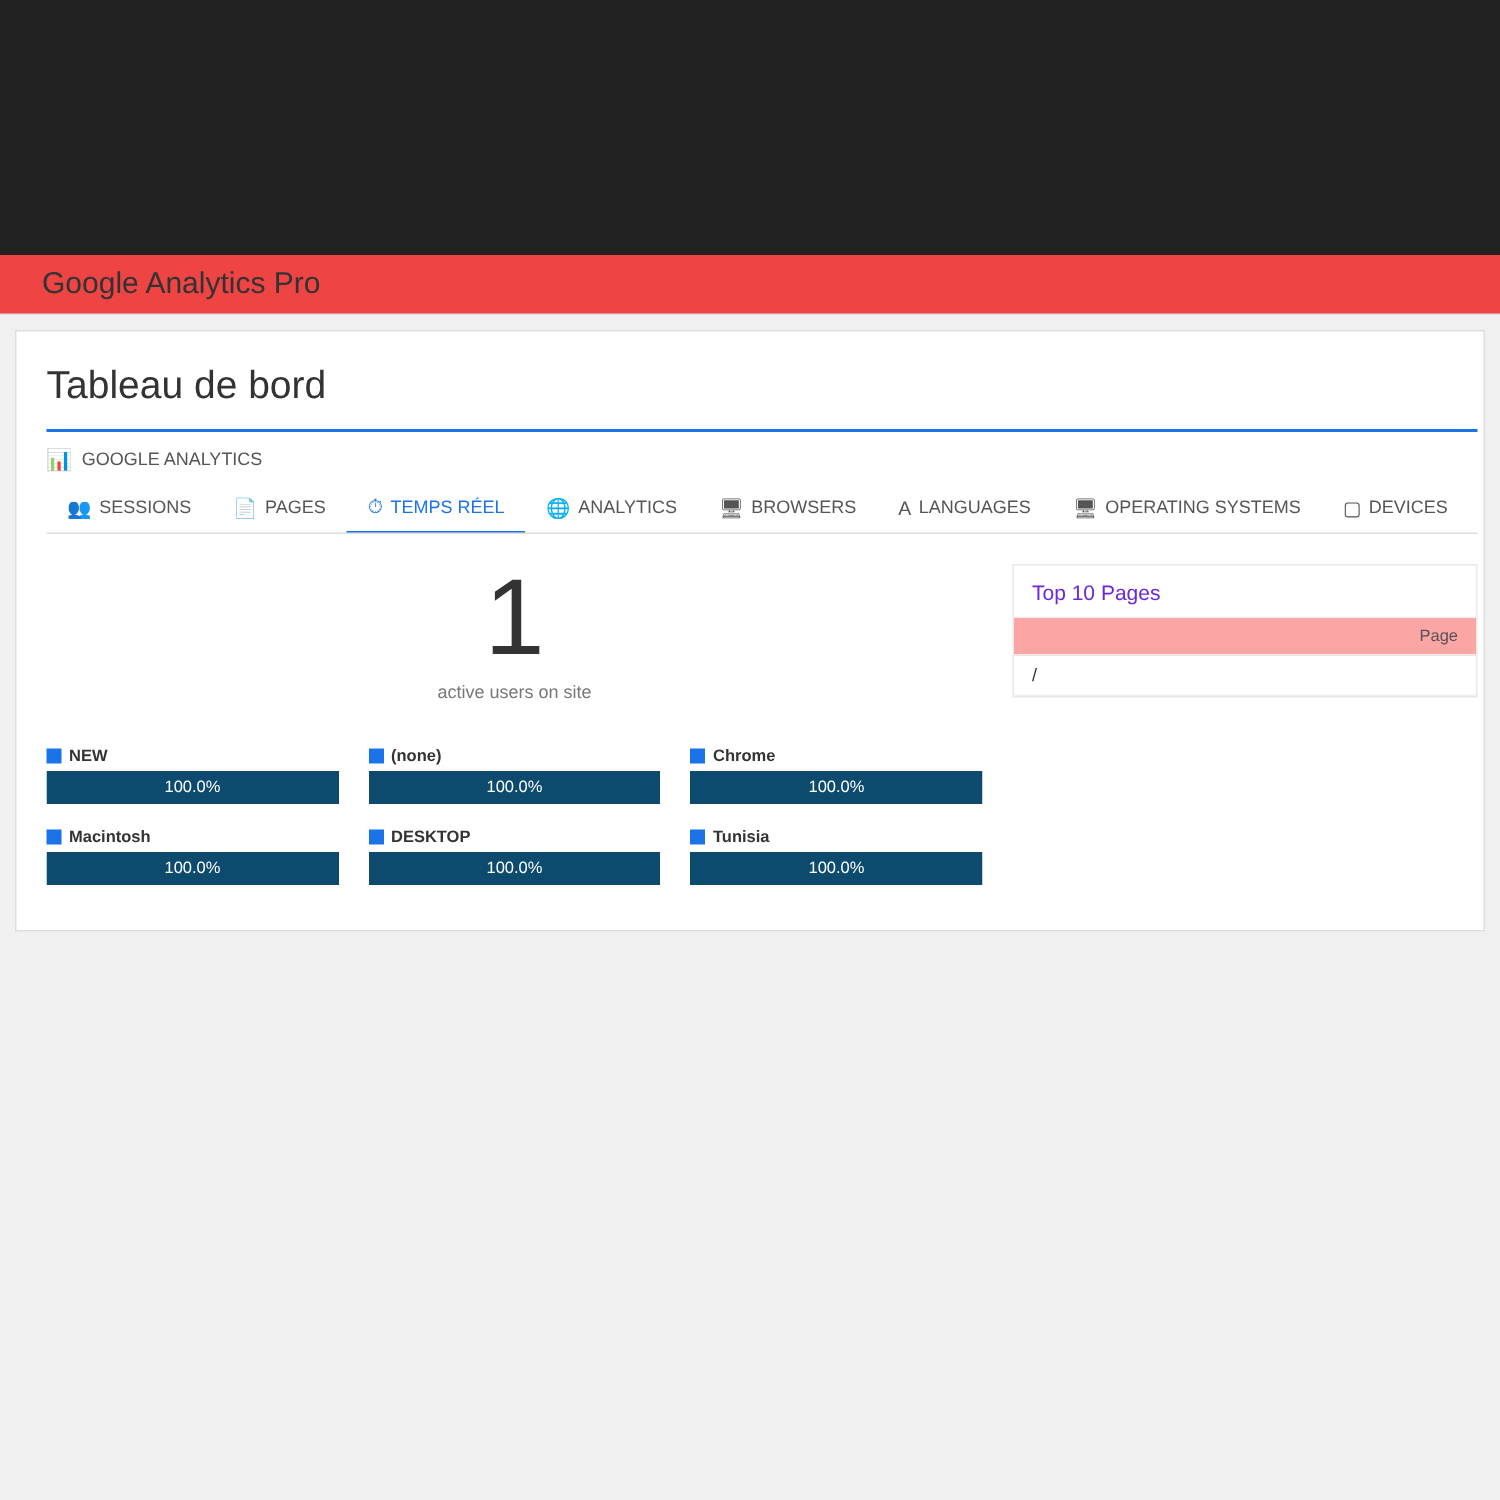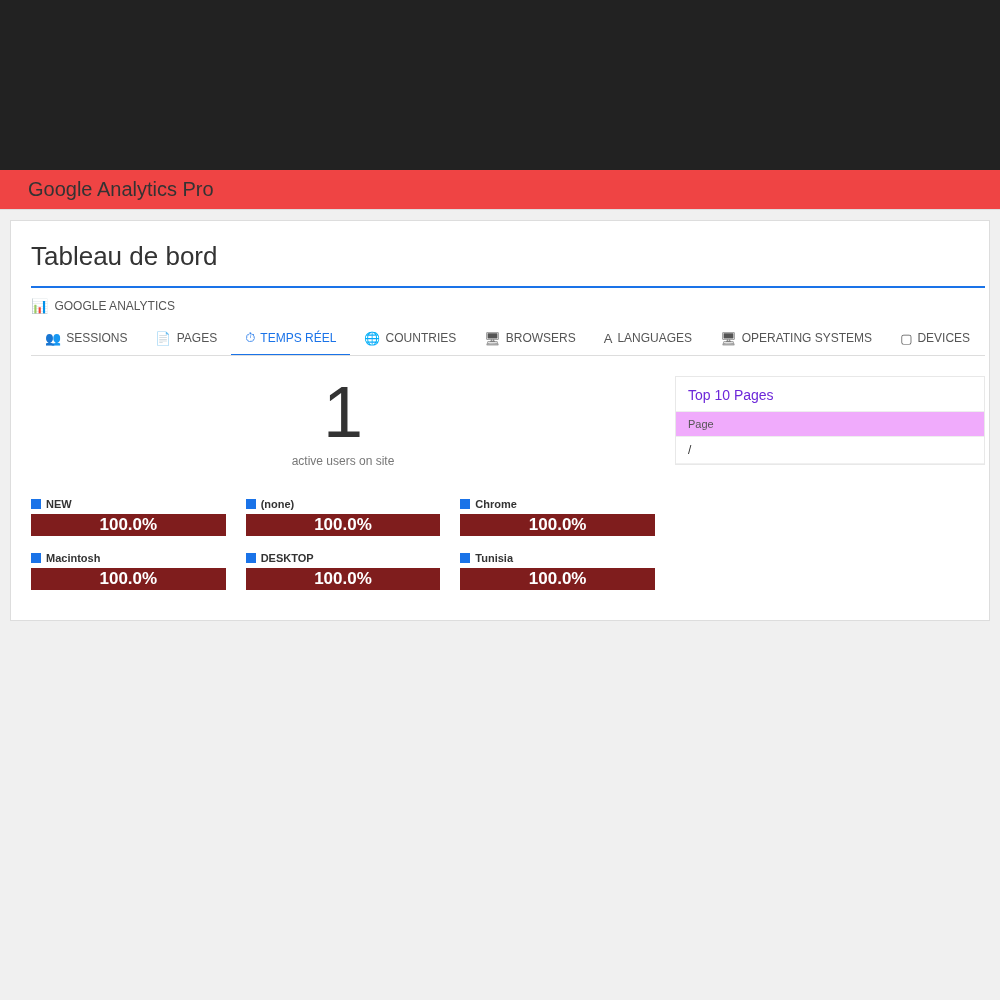--- a/index.html
+++ b/index.html
@@ -133,44 +133,44 @@
       display: inline-block;
     }
     .metric-bar-container {
       background: #e8e8e8;
       height: 22px;
       border-radius: 0;
       overflow: hidden;
     }
     .metric-bar {
       height: 100%;
-      background: #7f1d1d;
+      background: #0c4a6e;
       display: flex;
       align-items: center;
       justify-content: center;
-      font-size: 17px;
+      font-size: 11px;
       color: #fff;
-      font-weight: 700;
+      font-weight: 400;
     }
     .top10-section {
       border: 1px solid #e8e8e8;
     }
     .top10-title {
       font-size: 14px;
       font-weight: 500;
       color: #6d28d9;
       padding: 10px 12px 8px;
     }
     .top10-table {
       width: 100%;
       border-collapse: collapse;
     }
     .top10-table th {
-      background: #f0abfc;
-      text-align: left;
+      background: #fca5a5;
+      text-align: right;
       padding: 6px 12px;
       font-size: 11px;
       color: #555;
       border-top: 1px solid #eee;
       border-bottom: 1px solid #eee;
       font-weight: 500;
     }
     .top10-table td {
       padding: 6px 12px;
       font-size: 12px;
@@ -210,21 +210,21 @@
       <div class="tab">
         <span class="tab-icon">📄</span>
         <span>PAGES</span>
       </div>
       <div class="tab active">
         <span class="tab-icon">⏱</span>
         <span>TEMPS RÉEL</span>
       </div>
       <div class="tab">
         <span class="tab-icon">🌐</span>
-        <span>COUNTRIES</span>
+        <span>ANALYTICS</span>
       </div>
       <div class="tab">
         <span class="tab-icon">🖥</span>
         <span>BROWSERS</span>
       </div>
       <div class="tab">
         <span class="tab-icon">A</span>
         <span>LANGUAGES</span>
       </div>
       <div class="tab">

